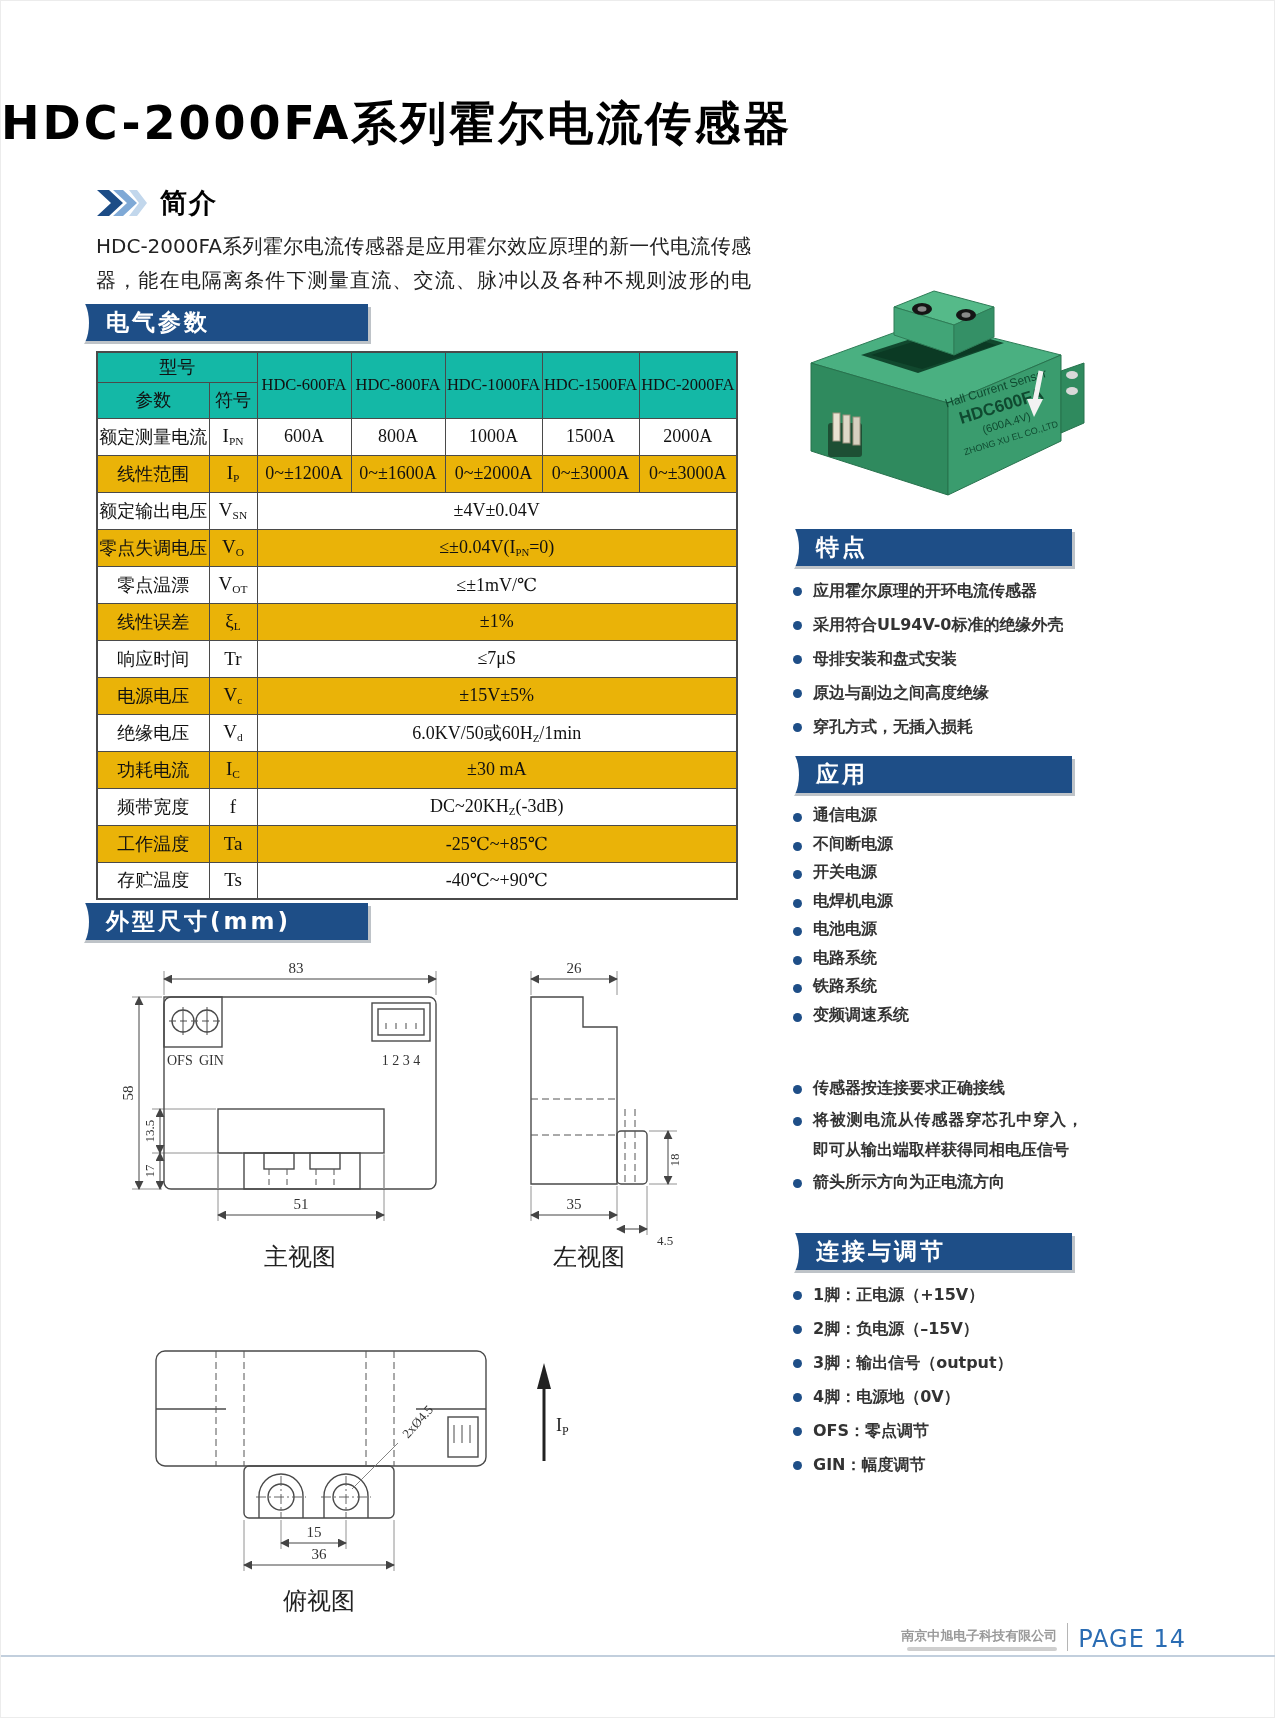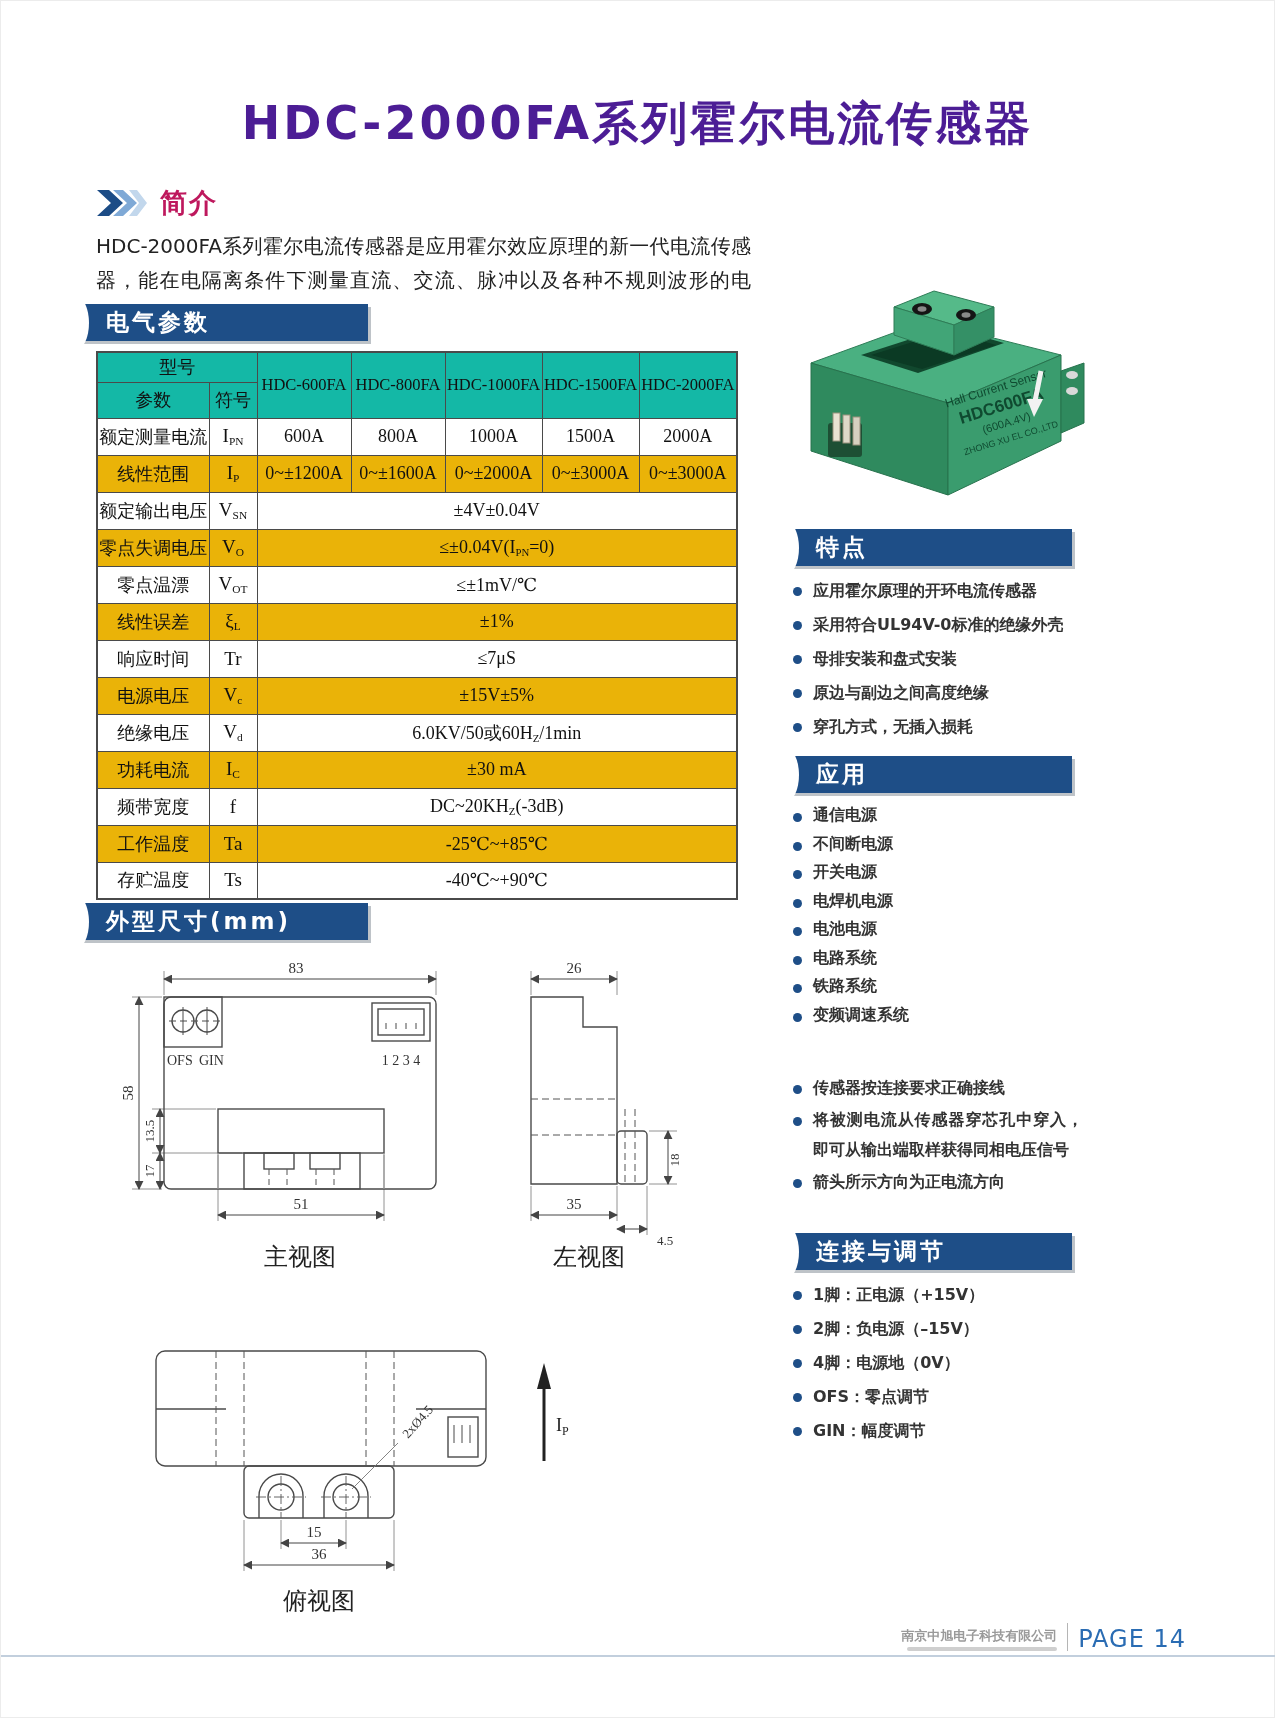--- a/index.html
+++ b/index.html
@@ -1,23 +1,23 @@
 <!DOCTYPE html>
 <html><head>
 <meta charset="utf-8">
 <style>
   *{margin:0;padding:0;box-sizing:border-box}
   html,body{background:#fff}
   body{width:1275px;height:1718px;position:relative;font-family:"DejaVu Sans","Liberation Sans",sans-serif;overflow:hidden}
   .page{position:absolute;inset:0;border:1px solid #ececec;background:#fff}
 
-  .title{position:absolute;top:92px;left:0;width:100%;text-align:center;font-size:46px;font-weight:bold;color:#4c1d95;letter-spacing:3px}
+  .title{position:absolute;top:92px;left:0;width:100%;text-align:left;font-size:46px;font-weight:bold;color:#000000;letter-spacing:3px}
 
   .intro-head{position:absolute;left:95px;top:184px;display:flex;align-items:center;gap:12px}
-  .intro-head .txt{font-size:27px;color:#be185d;font-weight:600;letter-spacing:2px}
+  .intro-head .txt{font-size:27px;color:#000000;font-weight:600;letter-spacing:2px}
   .intro-text{position:absolute;left:95px;top:228px;width:655px;font-size:20px;line-height:1.7;color:#222;font-weight:500;text-align:justify}
 
   .banner{position:absolute;height:37px;background:#1e4e87;color:#fff;font-size:23px;font-weight:bold;line-height:37px;padding-left:30px;letter-spacing:3px;box-shadow:3px 3px 0 rgba(125,135,145,.5)}
   .banner::before{content:'';position:absolute;left:-13px;top:50%;transform:translateY(-50%);width:26px;height:54px;background:#fff;border-radius:50%}
   .banner-elec{left:75px;top:303px;width:292px}
   .banner-dims{left:75px;top:902px;width:292px}
   .banner-feat{left:785px;top:528px;width:286px}
   .banner-app{left:785px;top:755px;width:286px}
   .banner-usage{left:785px;top:1028px;width:286px}
   .banner-conn{left:785px;top:1232px;width:286px}
@@ -237,20 +237,21 @@
   <ul class="blist list-usage">
     <li>传感器按连接要求正确接线</li>
     <li>将被测电流从传感器穿芯孔中穿入，即可从输出端取样获得同相电压信号</li>
     <li>箭头所示方向为正电流方向</li>
   </ul>
 
   <div class="banner banner-conn">连接与调节</div>
   <ul class="blist list-conn">
     <li>1脚：正电源（+15V）</li>
     <li>2脚：负电源（–15V）</li>
+    <li>3脚：输出信号（output）</li>
     <li>4脚：电源地（0V）</li>
     <li>OFS：零点调节</li>
     <li>GIN：幅度调节</li>
   </ul>
 
   <div class="banner banner-dims">外型尺寸(mm)</div>
 
   <svg class="drawing dwg-front" width="355" height="345" viewBox="0 0 355 345">
     <defs>
       <marker id="arrA" viewBox="0 0 10 10" refX="9" refY="5" markerWidth="9" markerHeight="9" orient="auto-start-reverse">

